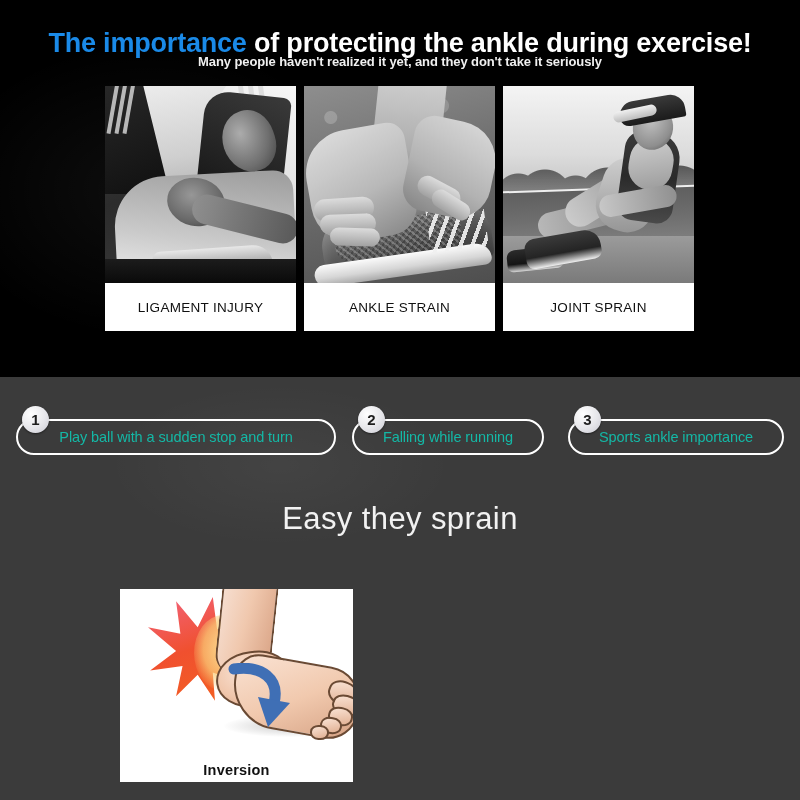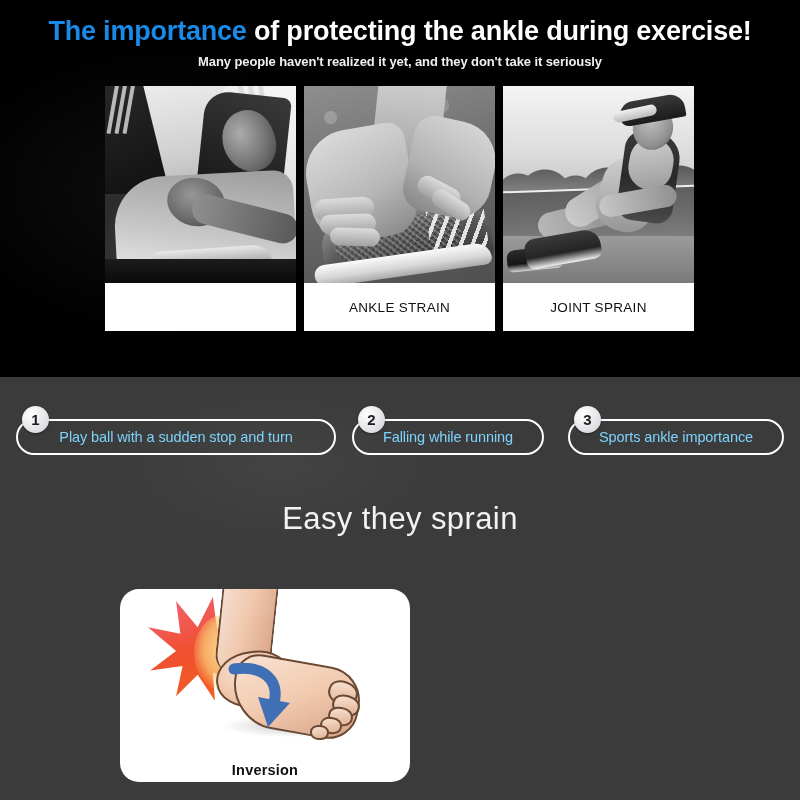--- a/index.html
+++ b/index.html
@@ -37,21 +37,21 @@
     top: 40px;
     width: 420px;
     height: 300px;
     border-radius: 50%;
     background: radial-gradient(ellipse at center, rgba(255,255,255,0.055) 0%, rgba(255,255,255,0) 70%);
     pointer-events: none;
   }
   .hero-title {
     position: absolute;
     left: 0;
-    top: 16px;
+    top: 28px;
     width: 800px;
     text-align: center;
     font-size: 27px;
     font-weight: bold;
     color: #ffffff;
     letter-spacing: -0.2px;
     white-space: nowrap;
   }
   .hero-title .accent {
     color: #1a8ae8;
@@ -239,21 +239,21 @@
     height: 36px;
     border: 2px solid #ffffff;
     border-radius: 20px;
     display: flex;
     align-items: center;
     justify-content: center;
     padding: 0 17px;
     box-sizing: border-box;
   }
   .reason-label {
-    color: #7dd3fc;
+    color: #14b8a6;
     font-size: 14.5px;
     font-weight: 500;
     white-space: nowrap;
     letter-spacing: -0.1px;
   }
   .reason-num {
     position: absolute;
     left: 4px;
     top: -15px;
     width: 27px;
@@ -291,25 +291,24 @@
     position: absolute;
     left: 120px;
     top: 212px;
     width: 560px;
     height: 193px;
     display: flex;
     gap: 18px;
   }
   .sprain-card {
     position: relative;
-    width: 290px;
+    width: 233px;
     height: 193px;
     background: #ffffff;
     overflow: hidden;
-    border-radius: 19px;
   }
   .sprain-art {
     position: relative;
     width: 100%;
     height: 152px;
     overflow: hidden;
   }
   .sprain-label {
     position: absolute;
     left: 0;
@@ -440,20 +439,21 @@
           <div class="sh-stripe" style="right:38px; top:-6px; width:5px; height:84px; transform:rotate(-8deg);"></div>
           <div class="sh-stripe" style="right:48px; top:-6px; width:5px; height:84px; transform:rotate(-8deg);"></div>
           <div class="dark-torso"></div>
           <div class="head-coach"></div>
           <div class="body-player"></div>
           <div class="head-player"></div>
           <div class="arm"></div>
           <div class="shoe"></div>
           <div class="ground"></div>
         </div>
+        <div class="photo-caption">LIGAMENT INJURY</div>
       </div>
 
       <div class="photo-card">
         <div class="photo-img p3">
           <div class="grnd"></div>
           <div class="shin"></div>
           <div class="shoe-body"></div>
           <div class="shoe-mesh"></div>
           <div class="sole"></div>
           <div class="laces"></div>

